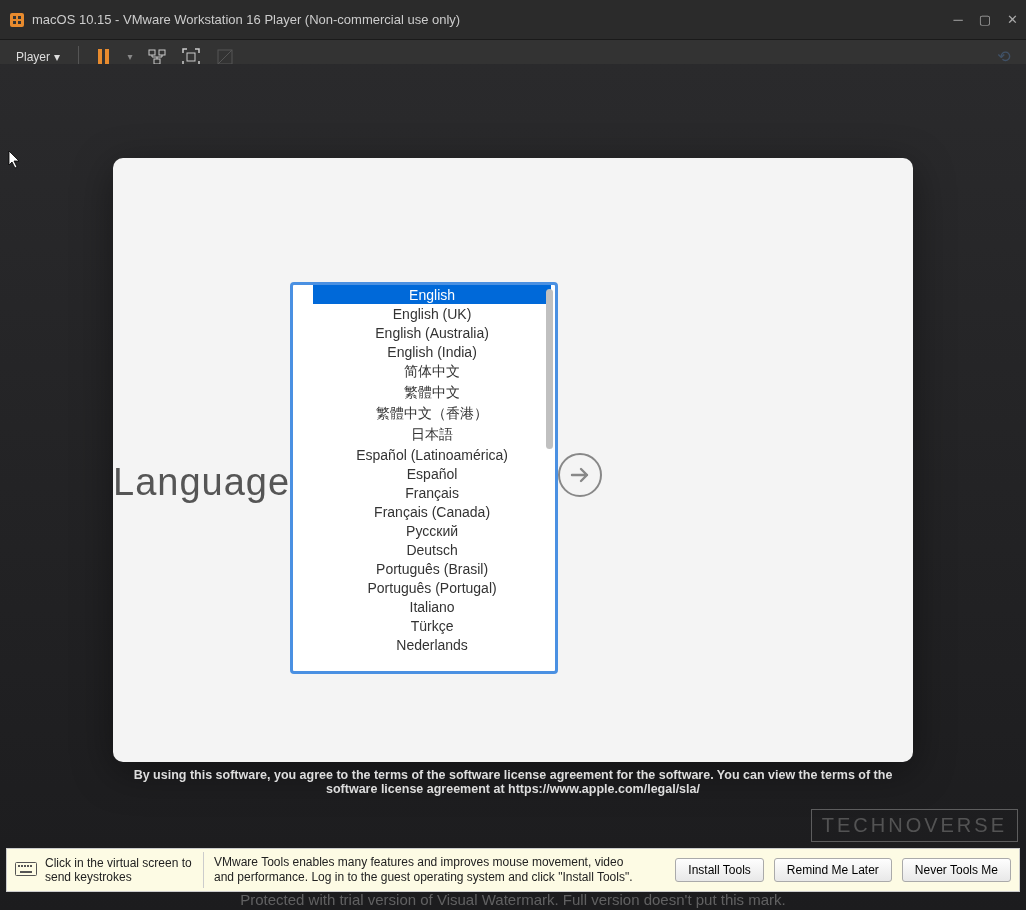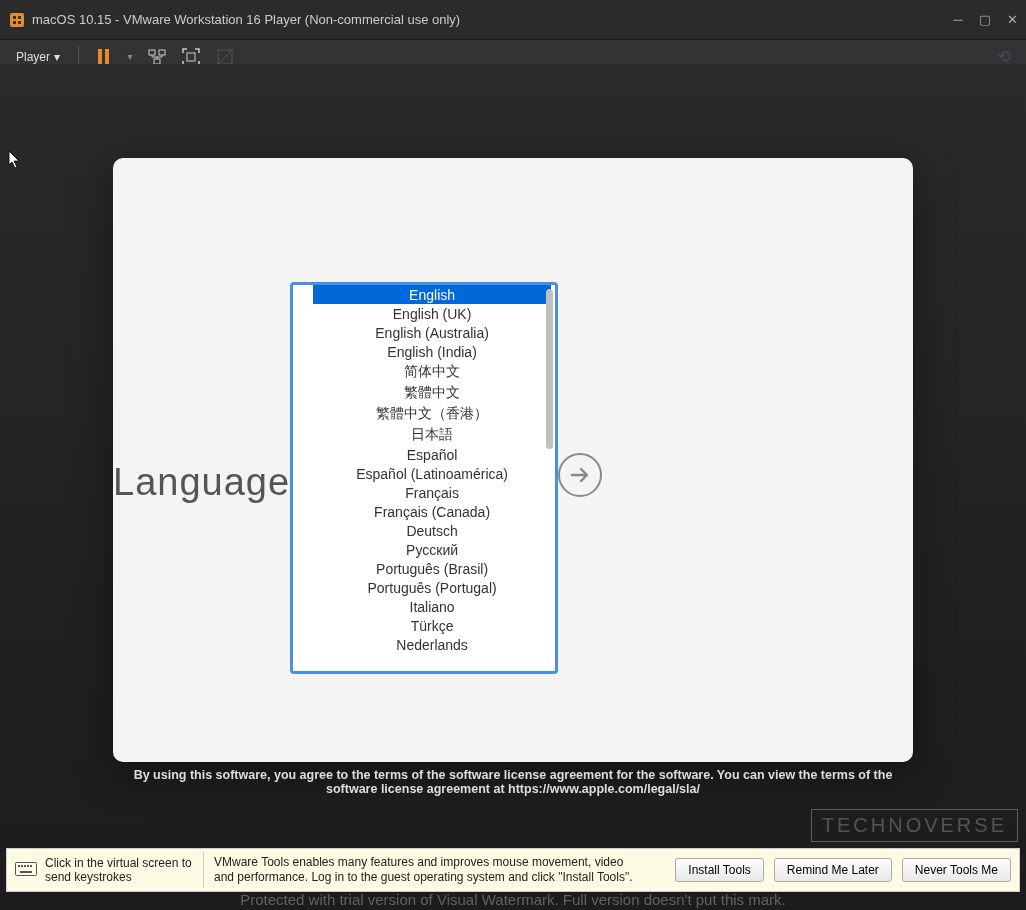--- a/index.html
+++ b/index.html
@@ -302,26 +302,26 @@
     <div class="lang-box">
       <div class="lang-list" id="lang-list">
           <div class="lang-item selected">English</div>
           <div class="lang-item">English (UK)</div>
           <div class="lang-item">English (Australia)</div>
           <div class="lang-item">English (India)</div>
           <div class="lang-item">简体中文</div>
           <div class="lang-item">繁體中文</div>
           <div class="lang-item">繁體中文（香港）</div>
           <div class="lang-item">日本語</div>
+          <div class="lang-item">Español (Latinoamérica)</div>
           <div class="lang-item">Español</div>
-          <div class="lang-item">Español (Latinoamérica)</div>
           <div class="lang-item">Français</div>
           <div class="lang-item">Français (Canada)</div>
+          <div class="lang-item">Русский</div>
           <div class="lang-item">Deutsch</div>
-          <div class="lang-item">Русский</div>
           <div class="lang-item">Português (Brasil)</div>
           <div class="lang-item">Português (Portugal)</div>
           <div class="lang-item">Italiano</div>
           <div class="lang-item">Türkçe</div>
           <div class="lang-item">Nederlands</div>
         </div>
       <div class="lang-scrollbar"></div>
     </div>
     <div class="continue-btn">
       <svg width="26" height="26" viewBox="0 0 26 26">

